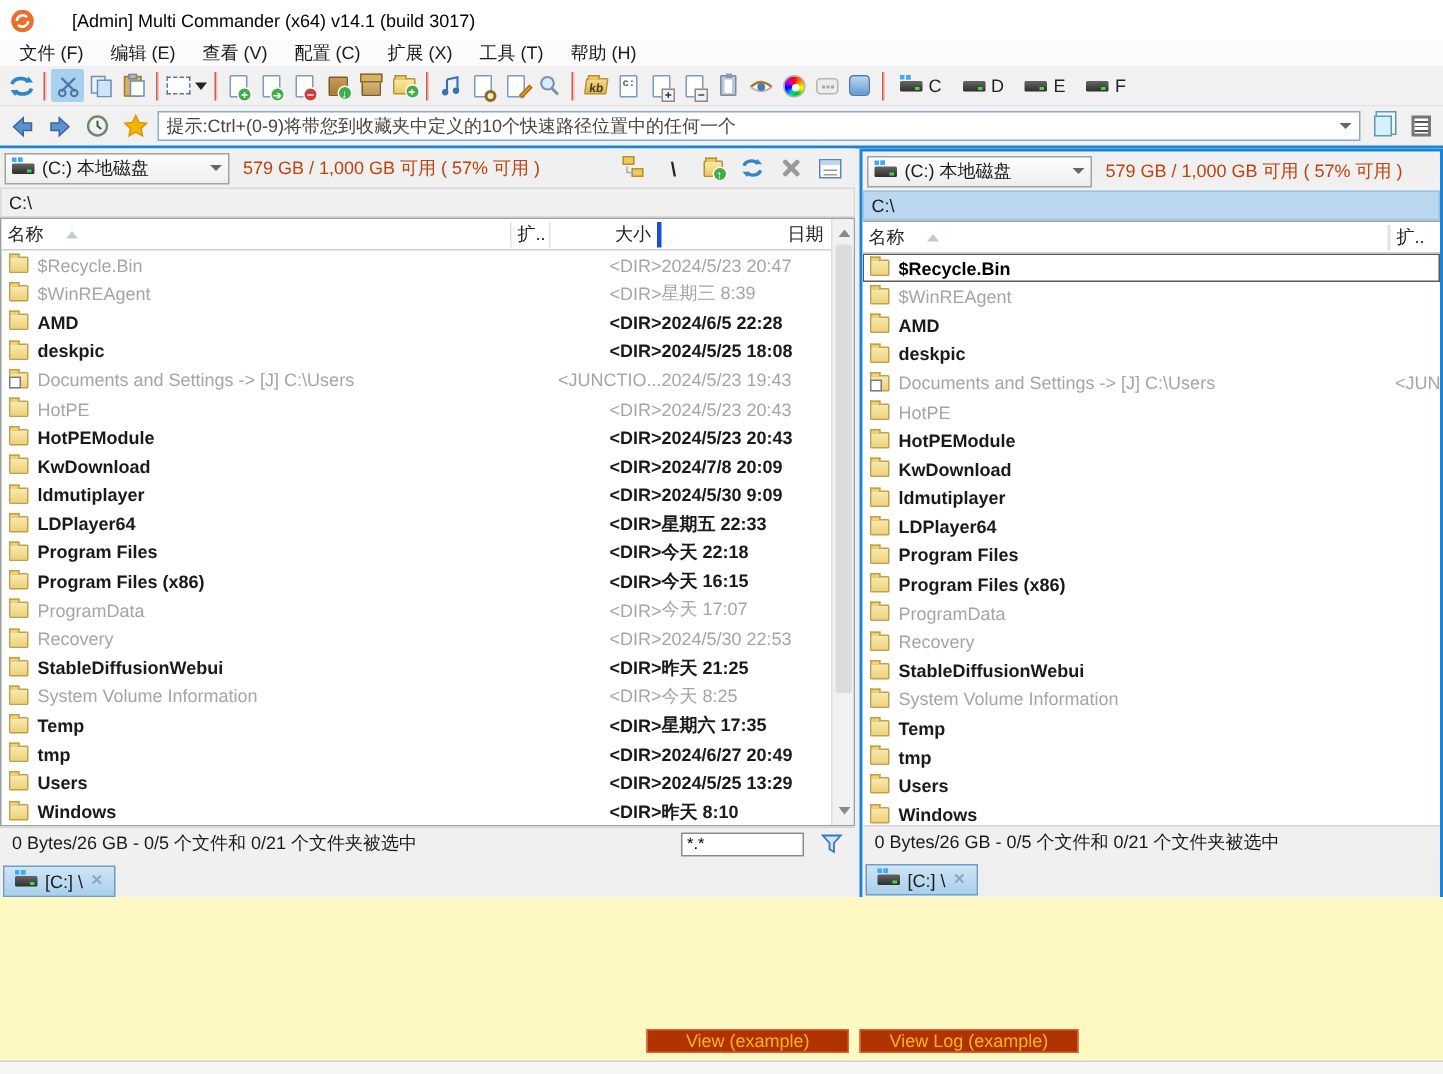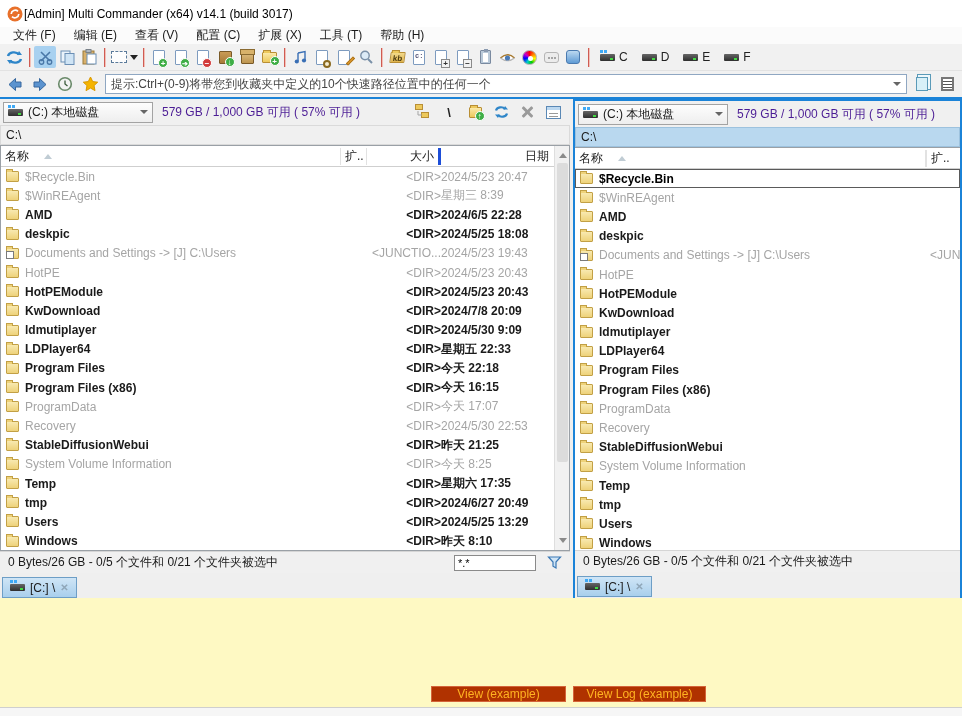--- a/index.html
+++ b/index.html
@@ -1,20 +1,20 @@
 <!DOCTYPE html>
 <html><head>
 <meta charset="utf-8">
 <style>
   * { margin:0; padding:0; box-sizing:border-box; }
   html,body { width:962px; height:716px; overflow:hidden; }
   body { font-family:"Liberation Sans","DejaVu Sans",sans-serif; font-size:12px; color:#1a1a1a; background:#efefef; position:relative; }
 
   
-  .titlebar { height:27px; background:#ffffff; display:flex; align-items:center; gap:1px; padding-left:7px; }
+  .titlebar { height:27px; background:#ffffff; display:flex; align-items:center; gap:25px; padding-left:7px; }
   .titlebar .ttl { font-size:12px; color:#000; }
   .menubar { height:17px; background:#fbfbfb; display:flex; align-items:center; padding-left:4px; }
   .mi { padding:1px 9px; cursor:default; }
 
   
   .toolbar { height:27px; background:#f1f1f1; display:flex; align-items:center; padding-left:3px; border-bottom:1px solid #e2e2e2; }
   .tbi { width:22px; height:22px; display:flex; align-items:center; justify-content:center; position:relative; flex:none; }
   .tbi.hl { background:#a8d1f0; border-radius:2px; }
   .tsep { width:1px; height:19px; background:#cf5b52; margin:0 4px; flex:none; box-shadow:1px 0 0 #f2c0b8; }
 
@@ -69,21 +69,21 @@
   
   .panes { position:relative; height:501px; }
   .pane { display:flex; flex-direction:column; background:#f0f0f0; }
   .pane.left  { position:absolute; left:0; top:0; width:570px; height:500px; }
   .pane.right { position:absolute; left:573px; top:0; width:389px; height:501px; border:2px solid #1b83d8; overflow:hidden; }
 
   .phead { height:26px; display:flex; align-items:center; gap:5px; padding:0 3px; flex:none; }
   .combo { width:150px; height:21px; border:1px solid #a3a3a3; background:linear-gradient(#fdfdfd,#eeeeee); display:flex; align-items:center; gap:5px; padding:0 4px; flex:none; }
   .combo .lbl { white-space:nowrap; overflow:hidden; }
   .combo .chevron { margin-left:auto; }
-  .free { margin-left:4px; white-space:nowrap; color:#4c1d95; }
+  .free { margin-left:4px; white-space:nowrap; color:#c2410c; }
   .phicons { margin-left:auto; display:flex; gap:8px; align-items:center; padding-right:5px; }
   .phb { width:18px; height:18px; display:flex; align-items:center; justify-content:center; position:relative; }
   .rootslash { font-weight:bold; color:#222; font-size:13px; }
   .minifld { width:8px; height:6px; background:#edc95c; border:1px solid #b98f35; position:absolute; }
   .details-ic { width:15px; height:13px; background:#fff; border:1px solid #5a88b5; box-shadow:inset 0 3px 0 #bcd8f0; position:relative; }
   .details-ic::after { content:""; position:absolute; left:2px; top:6px; width:9px; height:1px; background:#9a9a9a; box-shadow:0 3px 0 #9a9a9a; }
   .unpin { position:relative; width:14px; height:14px; }
   .unpin::before,.unpin::after { content:""; position:absolute; left:6px; top:0; width:3px; height:14px; background:#9a9a9a; border-radius:1px; }
   .unpin::before { transform:rotate(45deg);} .unpin::after { transform:rotate(-45deg);}
 
@@ -130,21 +130,21 @@
   .funnel { position:absolute; right:8px; top:3px; }
 
   .ptabs { height:26px; display:flex; align-items:flex-end; padding:0 2px 1px; flex:none; background:#efefef; }
   .tab { height:21px; display:flex; align-items:center; gap:5px; padding:0 7px; background:linear-gradient(#cfe5f6,#a9cfec); border:1px solid #6d9ec6; }
   .tab .x { color:#8fa6b8; font:bold 10px/10px "Liberation Sans",sans-serif; }
 
   
   .footer { position:absolute; left:0; right:0; top:598px; bottom:0; background:#fef9c3; }
   .fbtn { position:absolute; top:88px; height:16px; background:#b03200; border:1px solid #d4643a; color:#ffb320; font:12px "Liberation Sans",sans-serif; text-align:center; line-height:14px; }
   .fbtn.v { left:431px; width:135px; }
-  .fbtn.vl { left:573px; width:133px; }
+  .fbtn.vl { left:573px; width:146px; }
   .fline { position:absolute; left:0; right:0; top:109px; border-top:1px solid #cfcfcf; background:#f6f6f6; bottom:0; }
 
   svg { display:block; }
 </style>
 </head>
 <body>
 
 <div class="titlebar">
   <svg width="16" height="16">
       <circle cx="8" cy="8" r="7.5" fill="#e8702a"></circle>

